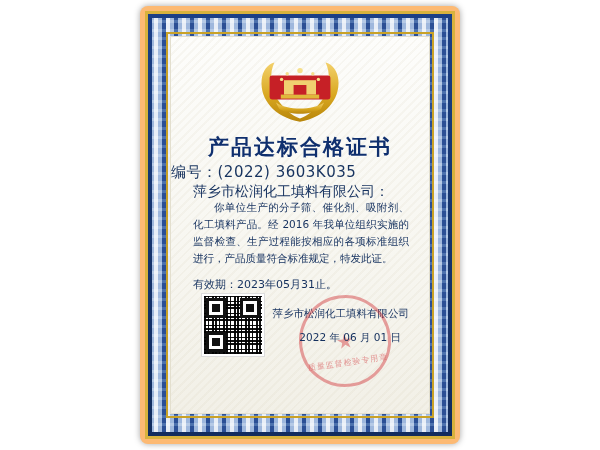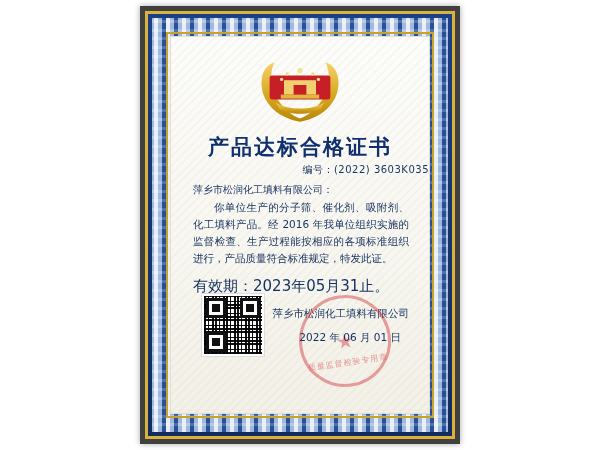--- a/index.html
+++ b/index.html
@@ -5,23 +5,24 @@
   html,body{margin:0;padding:0;}
   body{
     width:600px;height:450px;background:#ffffff;overflow:hidden;
     font-family:"DejaVu Sans","Liberation Sans",sans-serif;
   }
   .stage{position:relative;width:600px;height:450px;background:#fff;}
 
   
   .cert{
     position:absolute;left:140px;top:6px;width:320px;height:438px;
-    background:#404040;
+    background:#fdba74;
     box-shadow:0 0 6px rgba(0,0,0,.35);
     overflow:hidden;
+    border-radius:8px;
   }
   
   .cert-inner{position:absolute;inset:0;}
 
   
   .band-gold{
     position:absolute;left:5px;top:5px;right:5px;bottom:5px;
     border:3px solid #d8b23d;
     background:
       linear-gradient(180deg,#1b3f86 0%, #16356f 45%, #122c5e 100%);
@@ -68,33 +69,33 @@
   }
   .emblem svg{display:block;}
 
   .title{
     position:absolute;left:0;right:0;top:96px;text-align:center;
     font-size:21px;letter-spacing:2px;color:#0f2f6e;font-weight:bold;
     font-family:"DejaVu Sans","Liberation Sans",sans-serif;
     text-shadow:0 1px 0 rgba(255,255,255,.7);
   }
   .code{
-    position:absolute;left:0;right:0;top:126px;text-align:right;
-    font-size:10px;color:#17335f;letter-spacing:.5px;
+    position:absolute;left:0;right:0;top:126px;text-align:left;
+    font-size:15px;color:#17335f;letter-spacing:.5px;
   }
   .addressee{
-    position:absolute;left:22px;top:146px;font-size:10px;color:#14305e;text-align:center;
+    position:absolute;left:22px;top:146px;font-size:14px;color:#14305e;text-align:center;
   }
   .body{
     position:absolute;left:22px;right:20px;top:162px;
     font-size:10.5px;line-height:1.62;color:#14305e;text-align:justify;
     text-indent:21px;
   }
   .valid{
-    position:absolute;left:22px;top:240px;font-size:15px;color:#14305e;
+    position:absolute;left:22px;top:240px;font-size:11px;color:#14305e;
   }
   .issuer{
     position:absolute;right:20px;top:270px;font-size:10.5px;color:#14305e;
   }
   .date{
     position:absolute;right:28px;top:294px;font-size:10.5px;color:#14305e;margin-left:20px;
   }
   
   .seal{
     position:absolute;right:38px;top:258px;width:86px;height:86px;

